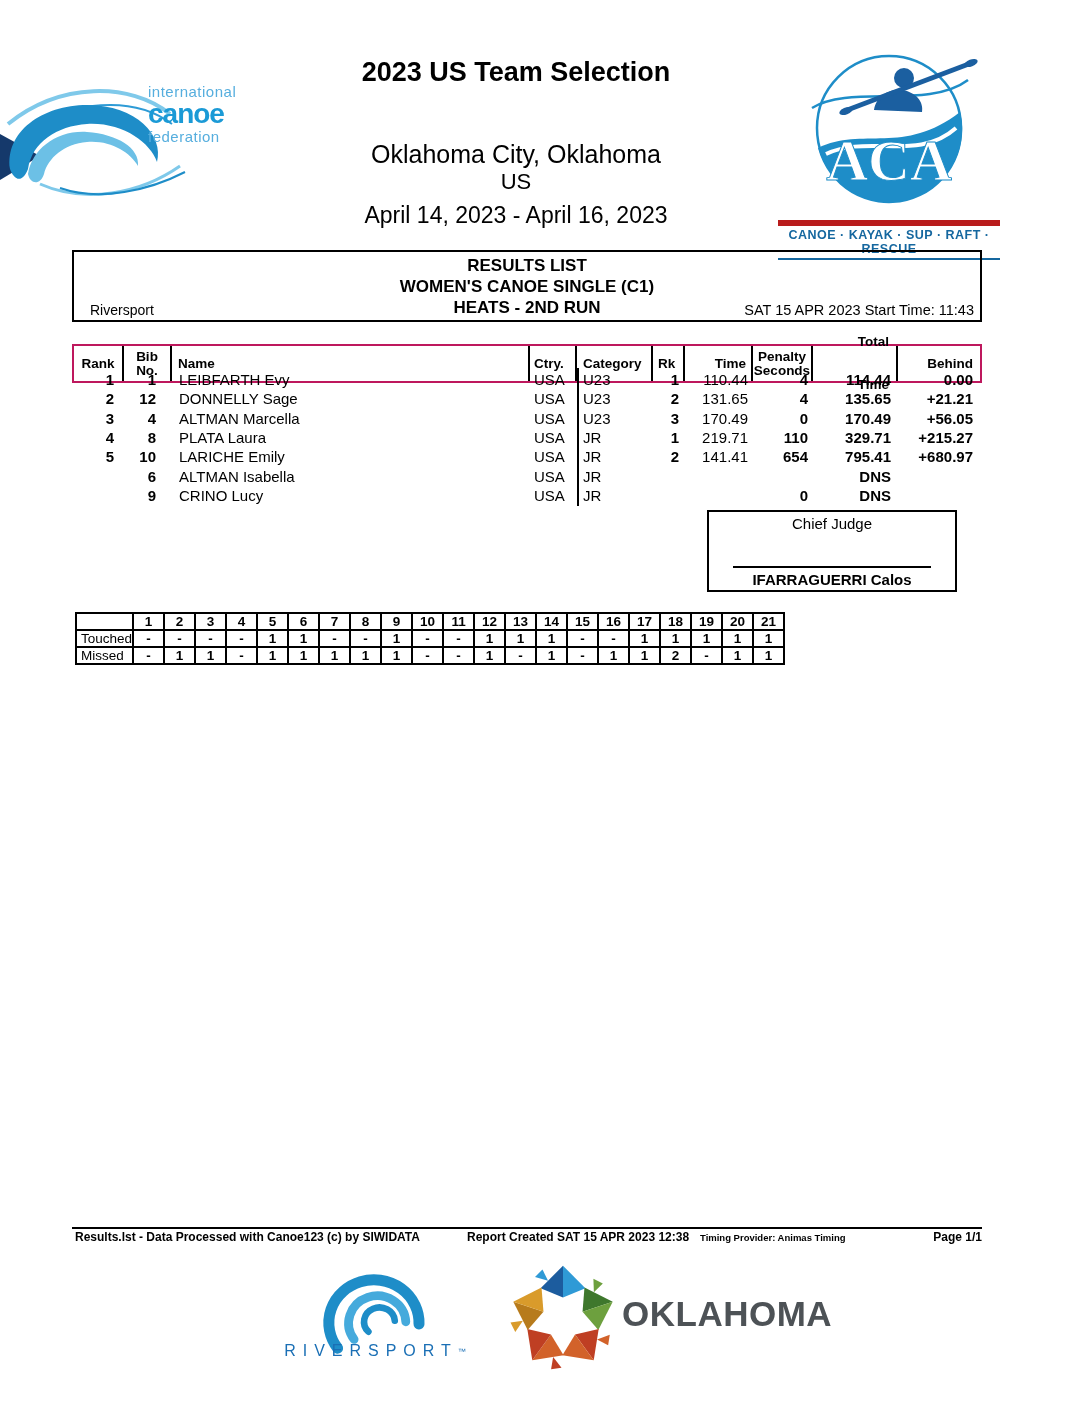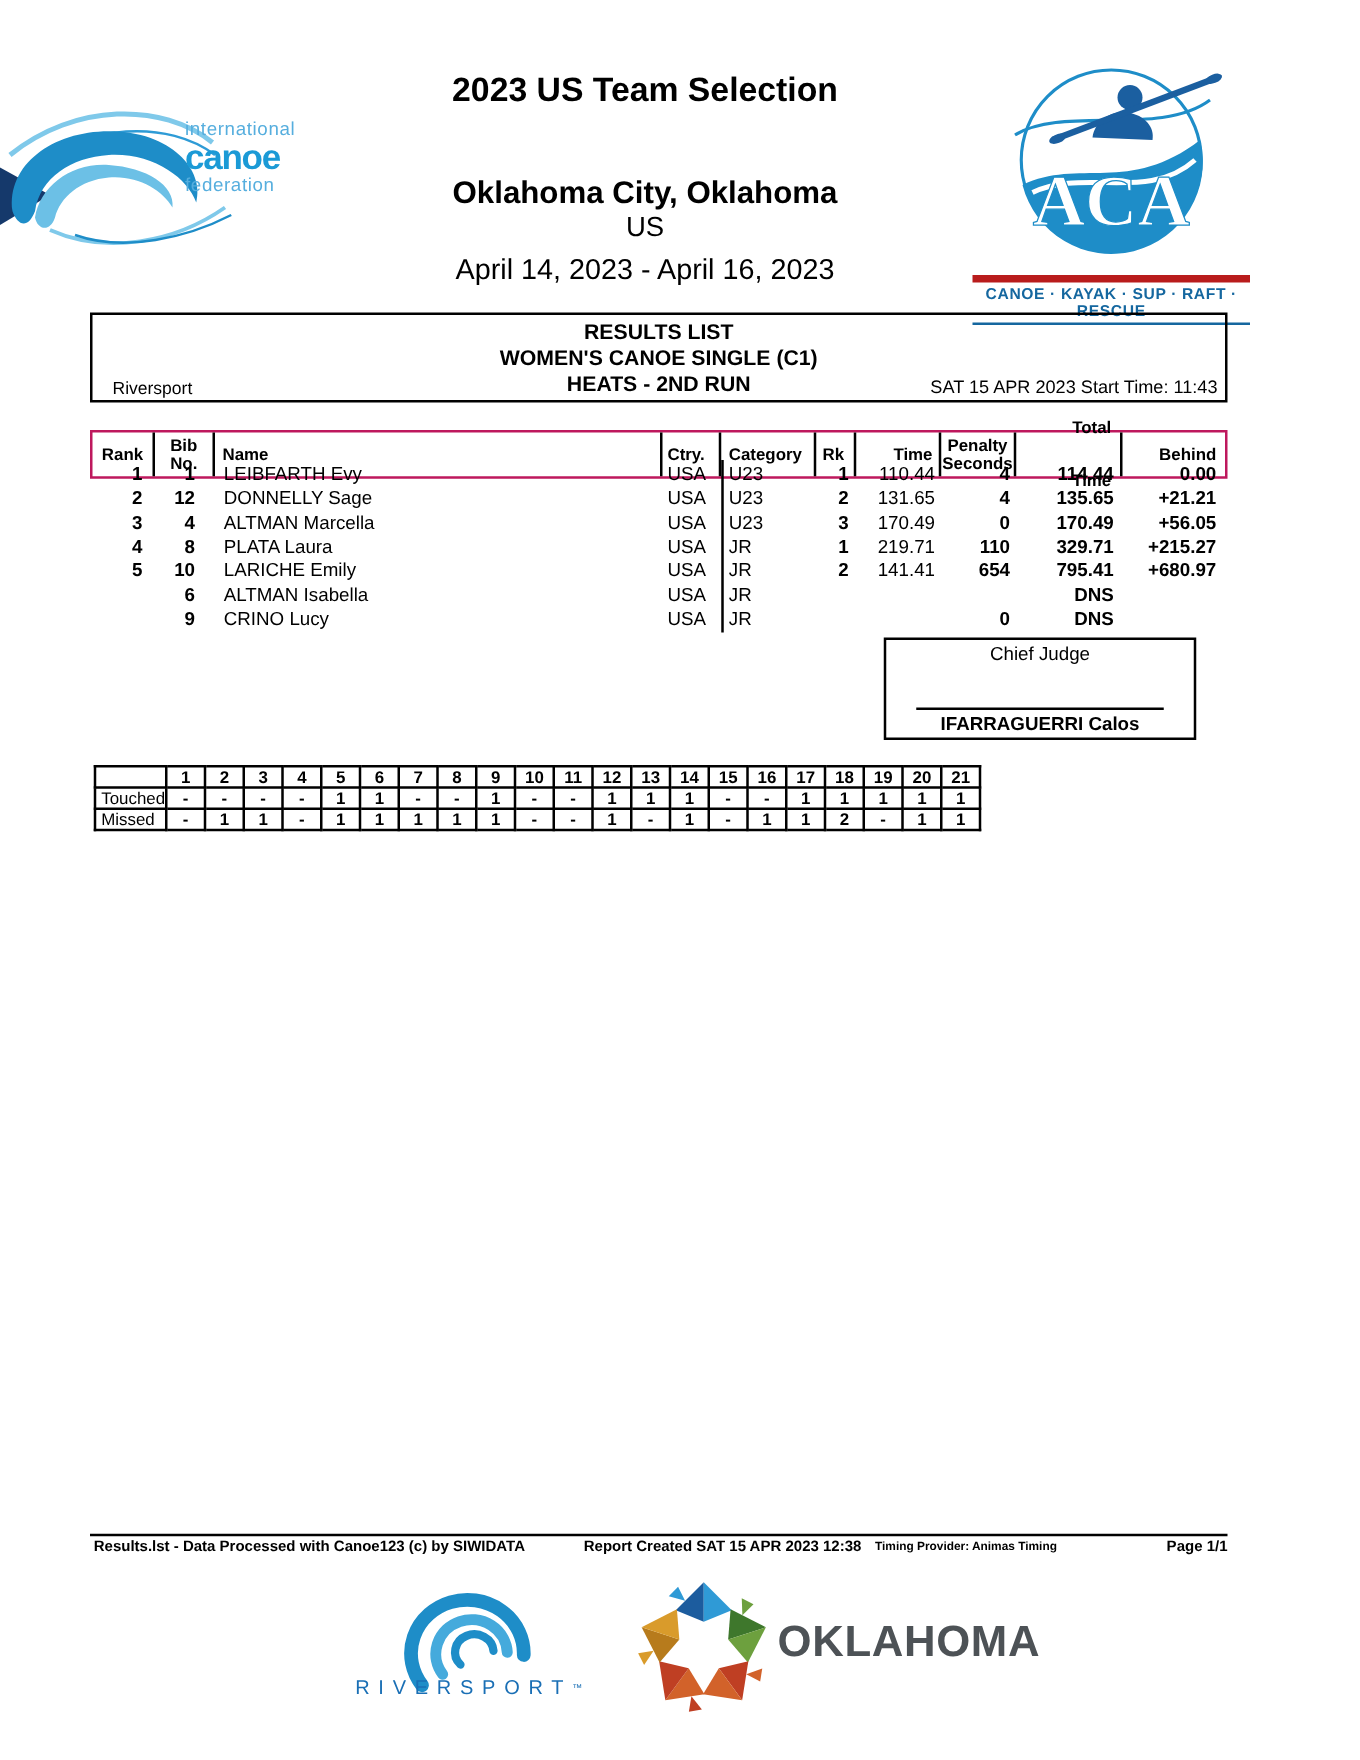--- a/index.html
+++ b/index.html
@@ -1,27 +1,27 @@
 <!DOCTYPE html>
 <html><head>
 <meta charset="utf-8">
 <style>
   html,body{margin:0;padding:0;background:#fff;}
   body{width:1088px;height:1408px;position:relative;font-family:"Liberation Sans",sans-serif;color:#000;overflow:hidden;}
   .abs{position:absolute;}
 
   
   .page-title{left:0;top:57px;width:1032px;text-align:center;font-size:27px;font-weight:bold;}
-  .page-location{left:0;top:140px;width:1032px;text-align:center;font-size:25px;font-weight:bold;}
+  .page-location{left:0;top:140px;width:1032px;text-align:center;font-size:25px;font-weight:normal;}
   .page-country{left:0;top:169px;width:1032px;text-align:center;font-size:22px;}
   .page-dates{left:0;top:202px;width:1032px;text-align:center;font-size:23px;}
 
   
   .icf-wrap{left:0;top:72px;width:260px;height:140px;}
-  .icf-text{position:absolute;left:148px;top:24px;line-height:1;}
+  .icf-text{position:absolute;left:148px;top:12px;line-height:1;}
   .icf-t1{font-size:15px;color:#56aede;letter-spacing:.5px;}
   .icf-t2{font-size:28px;font-weight:bold;color:#1b9ad6;letter-spacing:-1px;margin:1px 0;}
   .icf-t3{font-size:15px;color:#56aede;letter-spacing:.5px;}
 
   
   .aca-wrap{left:778px;top:42px;width:222px;height:200px;}
   .aca-tag{position:absolute;left:0;top:178px;width:222px;text-align:center;color:#15679f;
            font-weight:bold;font-size:12.5px;letter-spacing:.5px;border-top:6px solid #b91c1c;
            border-bottom:2px solid #15679f;padding:2px 0;}
 

